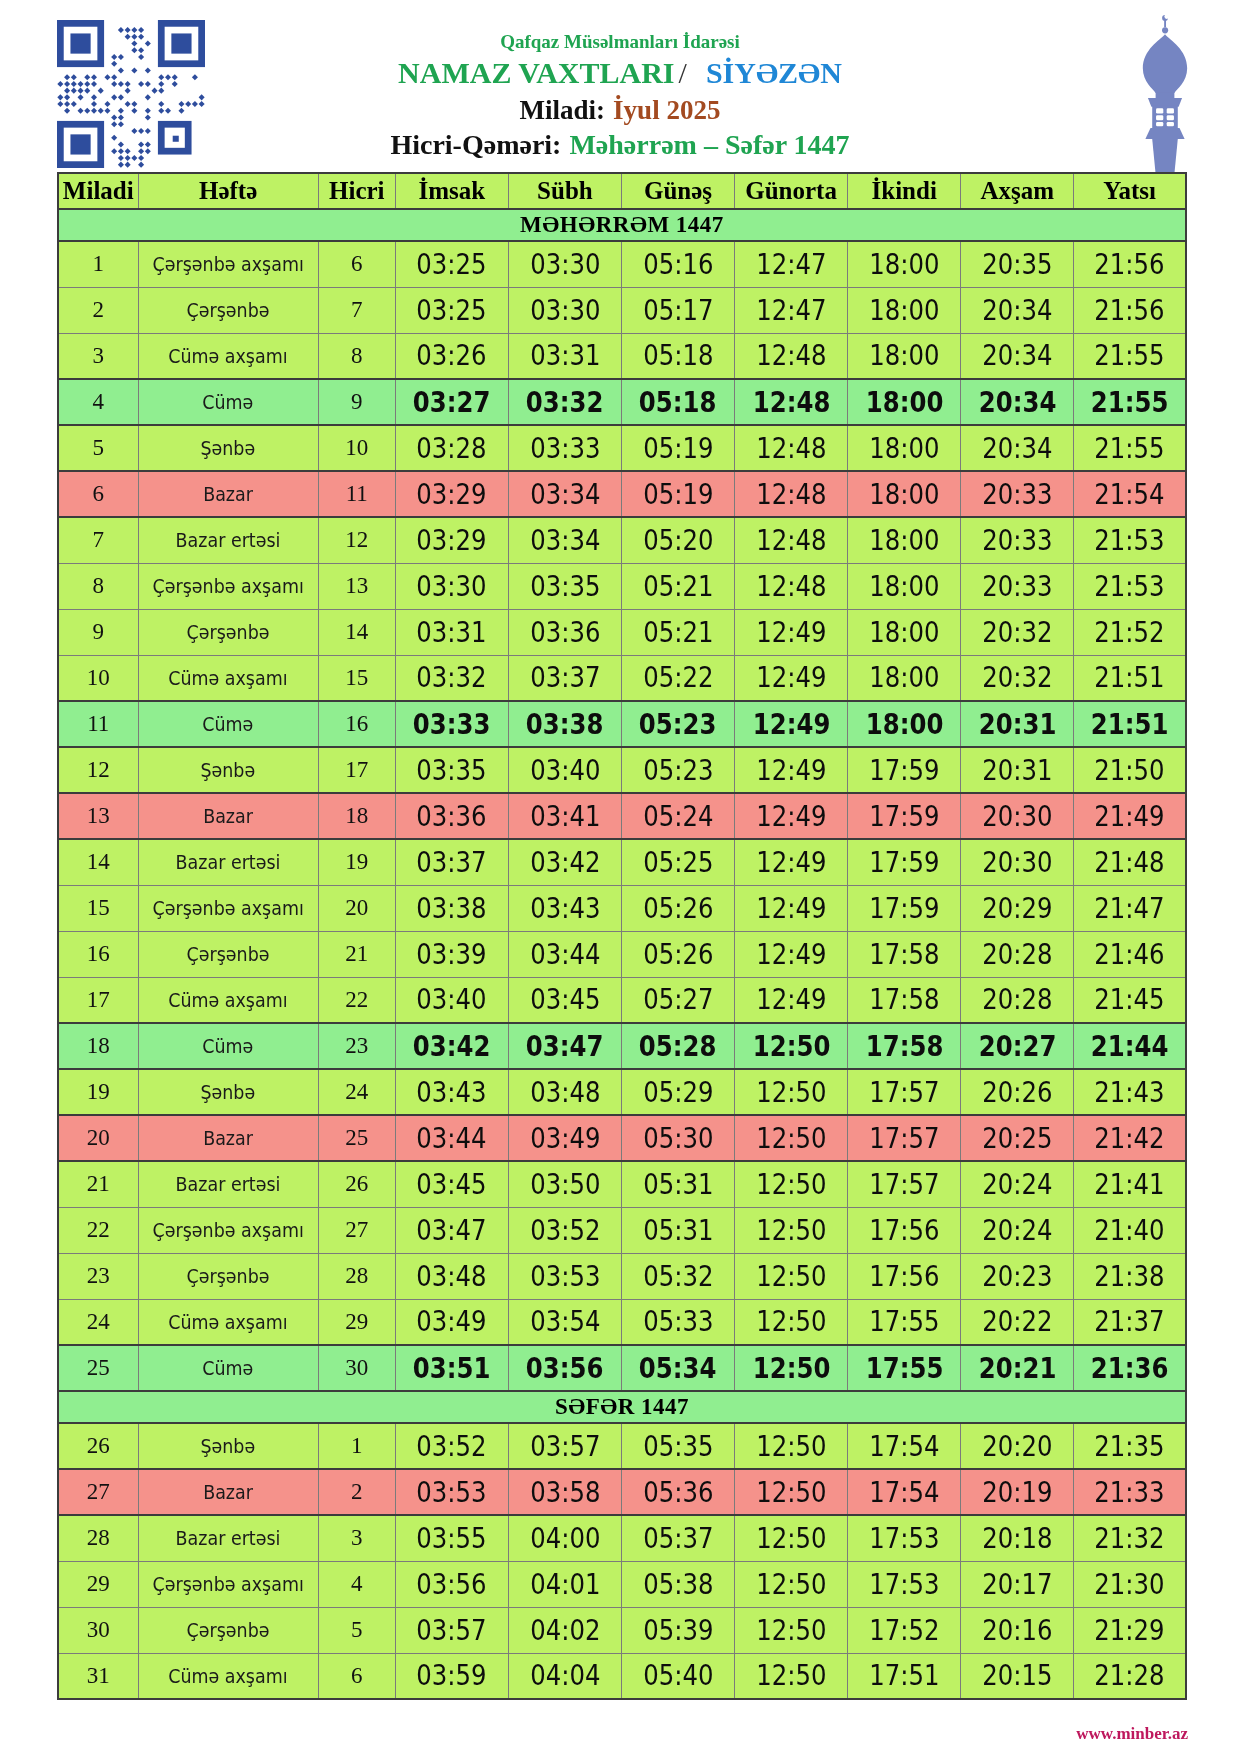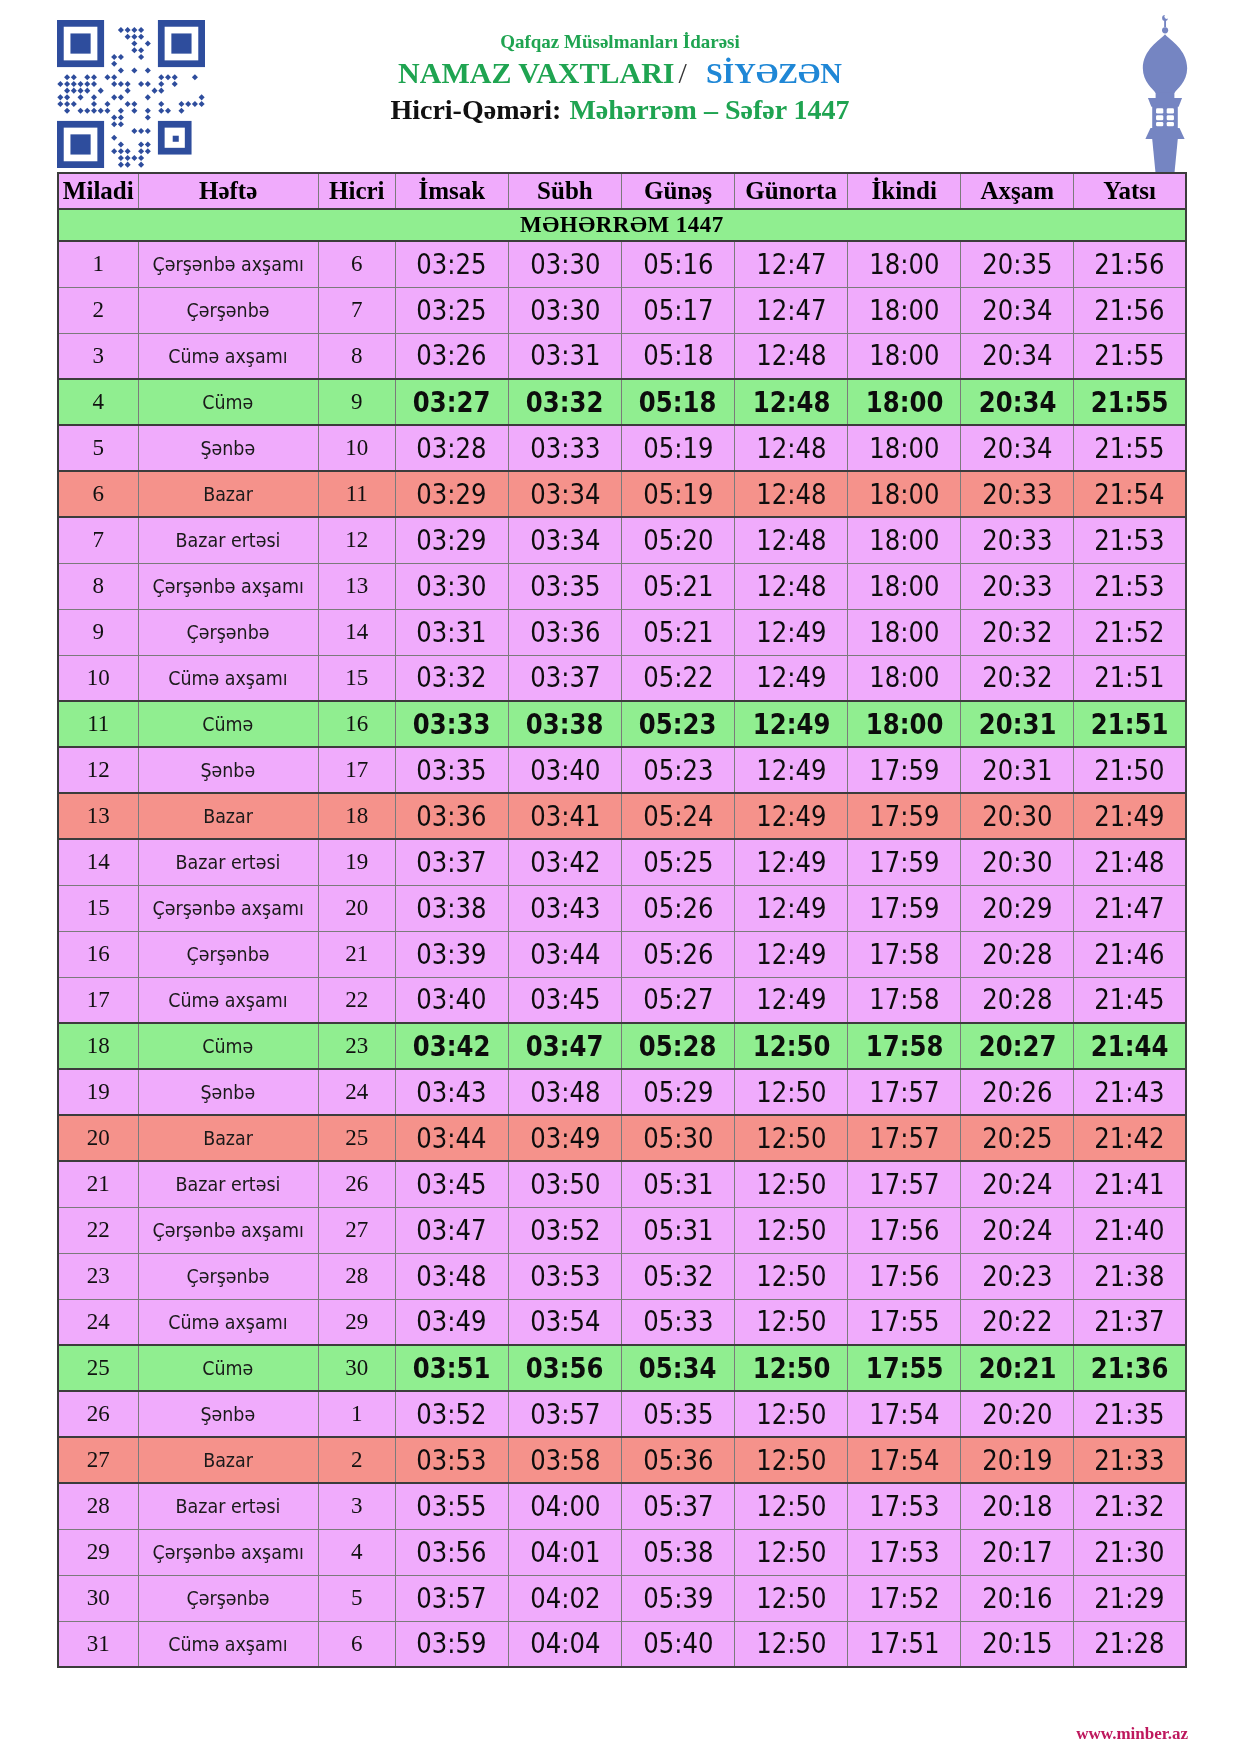--- a/index.html
+++ b/index.html
@@ -23,21 +23,21 @@
   .h-line2 .city{color:var(--city-blue);margin-left:15px;}
   .h-line3{font-size:27px;font-weight:bold;color:#111111;margin-top:2px;}
   .h-line3 .val{color:var(--month-brown);margin-left:8px;}
   .h-line4{font-size:28px;font-weight:bold;color:#111111;margin-top:1px;}
   .h-line4 .val{color:var(--accent-green);margin-left:8px;}
   
   table.prayer{
     position:absolute;left:57px;top:172px;width:1130px;
     border-collapse:collapse;table-layout:fixed;
     border:2px solid var(--border-dark);
-    background:#f0abfc;
+    background:#bef264;
   }
   table.prayer th, table.prayer td{
     border:1px solid var(--border-light);
     text-align:center;vertical-align:middle;
     padding:0;overflow:hidden;white-space:nowrap;
   }
   table.prayer thead tr{height:36px;}
   table.prayer thead th{
     font-family:"Liberation Serif", serif;
     font-size:25px;font-weight:bold;color:#000000;
@@ -196,20 +196,21 @@
       <path d="M78.4090909090909,136.70454545454547 L81.47727272727272,139.77272727272728 L78.4090909090909,142.8409090909091 L75.3409090909091,139.77272727272728 Z" fill="#2e4d9d"></path>
       <path d="M85.22727272727272,136.70454545454547 L88.29545454545453,139.77272727272728 L85.22727272727272,142.8409090909091 L82.1590909090909,139.77272727272728 Z" fill="#2e4d9d"></path>
       <path d="M64.77272727272728,143.52272727272728 L67.8409090909091,146.5909090909091 L64.77272727272728,149.6590909090909 L61.70454545454546,146.5909090909091 Z" fill="#2e4d9d"></path>
       <path d="M71.5909090909091,143.52272727272728 L74.6590909090909,146.5909090909091 L71.5909090909091,149.6590909090909 L68.52272727272728,146.5909090909091 Z" fill="#2e4d9d"></path>
       <path d="M85.22727272727272,143.52272727272728 L88.29545454545453,146.5909090909091 L85.22727272727272,149.6590909090909 L82.1590909090909,146.5909090909091 Z" fill="#2e4d9d"></path>
     </svg>
 
   <div class="header">
     <div class="h-line1">Qafqaz Müsəlmanları İdarəsi</div>
     <div class="h-line2"><span>NAMAZ VAXTLARI</span><span class="sep">/</span><span class="city">SİYƏZƏN</span></div>
+    <div class="h-line3"><span>Miladi:</span><span class="val">İyul 2025</span></div>
     <div class="h-line4"><span>Hicri-Qəməri:</span><span class="val">Məhərrəm – Səfər 1447</span></div>
   </div>
 
   <svg class="minaret" width="86" height="162" viewBox="0 0 100 190">
     <g fill="#7585c2" class="minaret-fill">
 
       <circle cx="50" cy="7" r="3.4"></circle>
       <circle cx="52" cy="5.4" r="2.7" fill="#ffffff"></circle>
       <rect x="49" y="9" width="2.2" height="9"></rect>
       <circle cx="50.1" cy="21.5" r="3.6"></circle>
@@ -560,20 +561,23 @@
           <td class="weekday"><span>Cümə</span></td>
           <td class="num">30</td>
           <td class="time"><span>03:51</span></td>
           <td class="time"><span>03:56</span></td>
           <td class="time"><span>05:34</span></td>
           <td class="time"><span>12:50</span></td>
           <td class="time"><span>17:55</span></td>
           <td class="time"><span>20:21</span></td>
           <td class="time"><span>21:36</span></td>
         </tr>
+        <tr class="section-row">
+          <td colspan="10">SƏFƏR 1447</td>
+        </tr>
         <tr class="data-row">
           <td class="num">26</td>
           <td class="weekday"><span>Şənbə</span></td>
           <td class="num">1</td>
           <td class="time"><span>03:52</span></td>
           <td class="time"><span>03:57</span></td>
           <td class="time"><span>05:35</span></td>
           <td class="time"><span>12:50</span></td>
           <td class="time"><span>17:54</span></td>
           <td class="time"><span>20:20</span></td>

